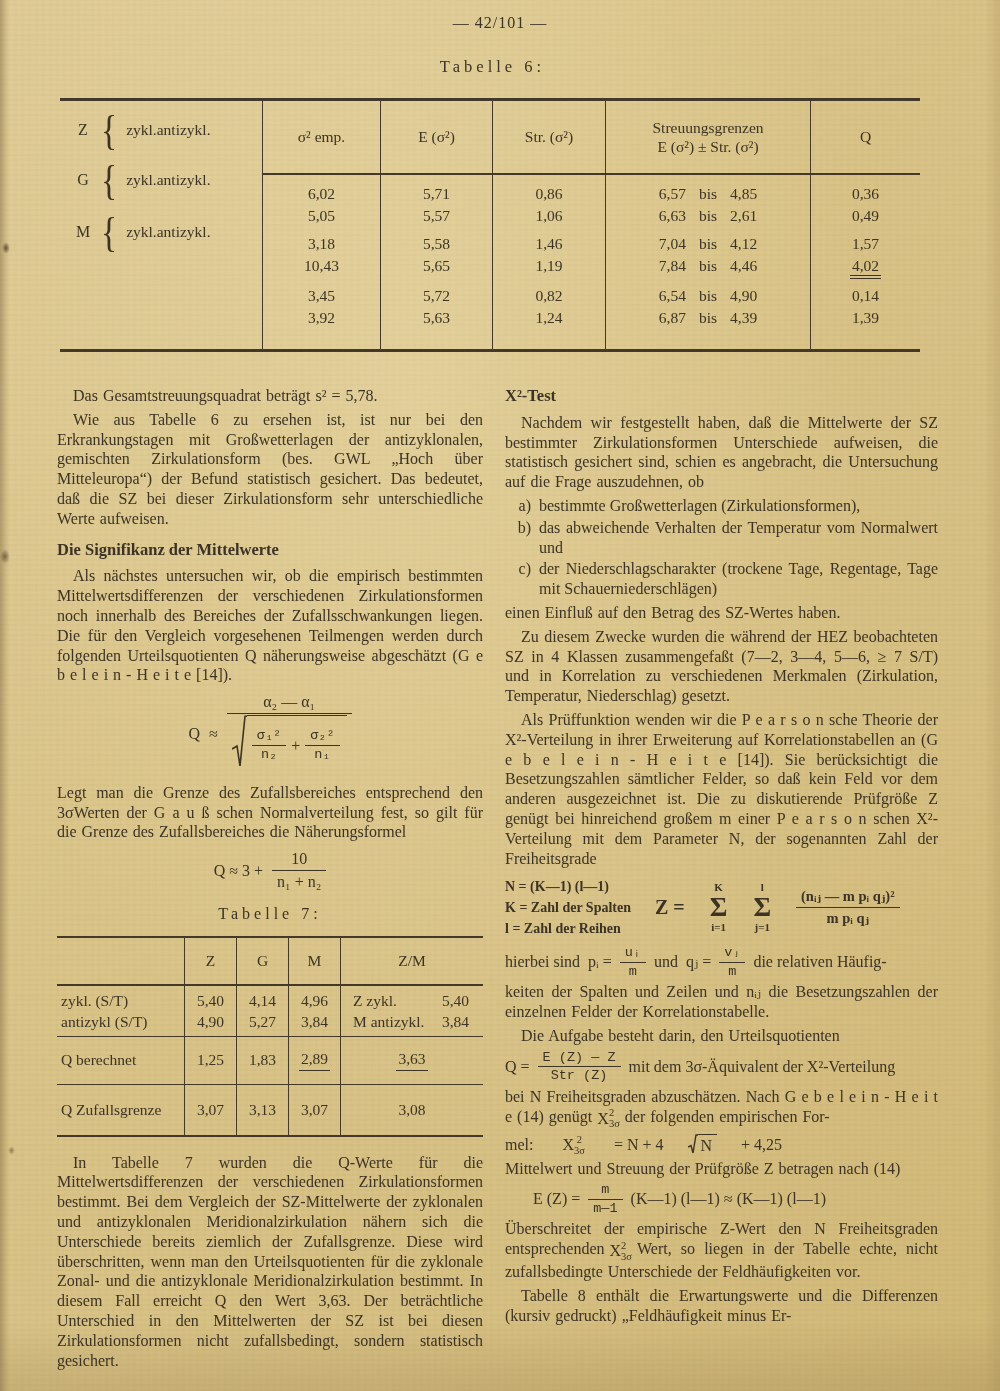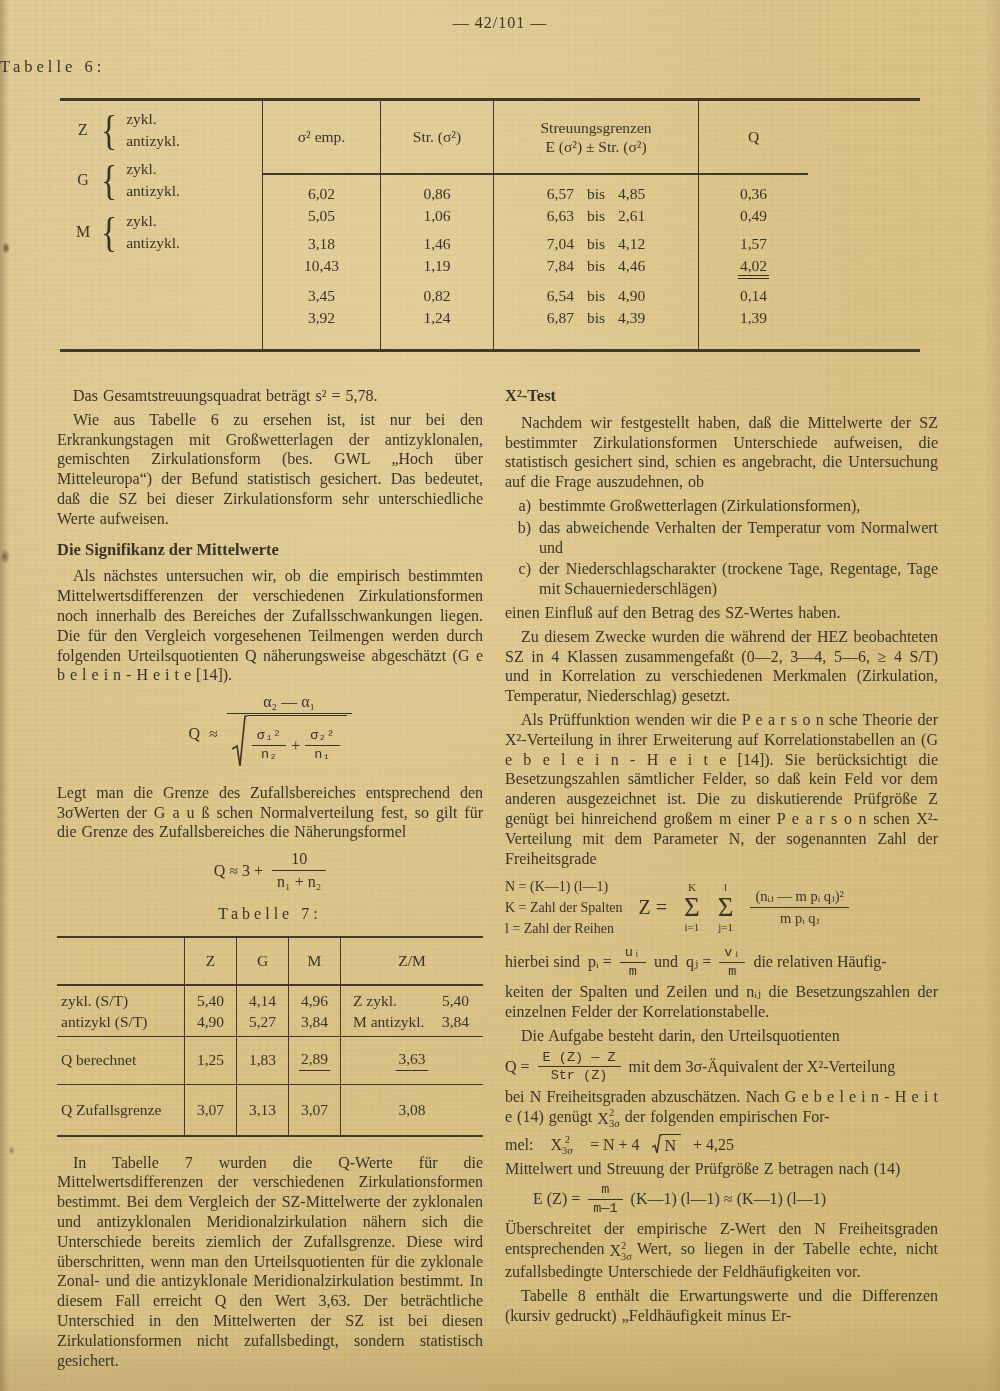--- a/index.html
+++ b/index.html
@@ -20,40 +20,40 @@
     background:linear-gradient(to left,rgba(140,112,66,.18),rgba(140,112,66,0));}
   .edge-bottom{position:absolute;left:0;bottom:0;width:100%;height:70px;pointer-events:none;
     background:linear-gradient(to top,rgba(138,110,62,.22),rgba(138,110,62,0));}
   .speck{position:absolute;border-radius:50%;pointer-events:none;}
   .speck.s1{left:2px;top:242px;width:8px;height:12px;background:radial-gradient(rgba(58,45,26,.75),rgba(58,45,26,0) 70%);}
   .speck.s2{left:0;top:549px;width:10px;height:15px;background:radial-gradient(rgba(64,50,30,.6),rgba(64,50,30,0) 70%);}
   .speck.s3{left:8px;top:1146px;width:7px;height:9px;background:radial-gradient(rgba(70,55,32,.5),rgba(70,55,32,0) 70%);}
 
   .pageno{position:absolute;top:14px;left:0;width:1000px;text-align:center;
     font-size:16px;letter-spacing:1px;}
-  .cap6{position:absolute;top:57px;left:0;width:985px;
+  .cap6{position:absolute;top:57px;left:0;width:985px;text-align:center;
     font-size:16.5px;letter-spacing:4px;}
 
   
   .t6{position:absolute;left:60px;top:98px;width:860px;display:flex;
     border-top:3px solid #42392a;border-bottom:3px solid #42392a;font-size:15.5px;}
   .t6col{box-sizing:border-box;}
   .t6col+ .t6col{border-left:1.5px solid #42392a;}
   .t6c1{width:202px;} .t6c2{width:118px;} .t6c3{width:112px;}
   .t6c4{width:113px;} .t6c5{width:205px;} .t6c6{width:110px;}
   .t6h{height:72px;border-bottom:2px solid #42392a;display:flex;flex-direction:column;
     align-items:center;justify-content:center;line-height:1.25;text-align:center;}
   .t6body{position:relative;height:174px;}
   .t6cell{position:absolute;left:0;width:100%;height:22px;line-height:22px;text-align:center;}
   .r1{top:8px;} .r2{top:30px;} .r3{top:58px;} .r4{top:80px;} .r5{top:110px;} .r6{top:132px;}
   .t6group{position:absolute;left:14px;height:46px;display:flex;align-items:center;gap:7px;}
   .g1{top:6px;} .g2{top:56px;} .g3{top:108px;}
   .gletter{width:18px;text-align:center;font-size:16px;}
   .gbrace{font-size:42px;font-weight:400;line-height:44px;transform:scaleX(.8);}
-  .gforms{display:flex;flex-direction:column;line-height:22px;}
+  .gforms{display:flex;line-height:22px;}
   .range{display:flex;justify-content:center;gap:13px;}
   .dul{position:relative;border-bottom:1.2px solid #3b3325;padding:0 2px 1px;}
   .dul::after{content:"";position:absolute;left:0;right:0;bottom:-4px;border-bottom:1.2px solid #3b3325;}
 
   
   .cols{position:absolute;left:57px;top:386px;width:881px;display:flex;gap:22px;}
   .col{font-size:16px;line-height:19.8px;}
   .col.leftc{width:426px;}
   .col.rightc{width:433px;}
   .p{margin:0 0 4px;text-align:justify;word-spacing:1px;}
@@ -69,33 +69,33 @@
   .frac .fn{border-bottom:1.4px solid #3b3325;padding:0 5px 1px;display:block;}
   .frac .fd{padding:1px 5px 0;display:block;}
   .frac-sm{font-size:13.5px;line-height:1.15;font-family:Liberation Mono, monospace;}
   .sqrt{display:inline-flex;align-items:stretch;}
   .sqrt svg{flex:0 0 auto;align-self:stretch;}
   .rc{border-top:1.6px solid #3b3325;padding:4px 7px 0 5px;display:inline-flex;align-items:center;gap:5px;}
   .rc-sm{border-top:1.4px solid #3b3325;padding:1px 5px 0 3px;}
   .sum{display:inline-flex;flex-direction:column;align-items:center;line-height:1;margin:0 1px;}
   .sum .ss{font-size:27px;}
   .sum .sl{font-size:11px;padding:1px 0;}
-  .zrow{display:flex;align-items:center;gap:16px;margin:8px 0 6px;}
+  .zrow{display:flex;align-items:center;gap:24px;margin:8px 0 6px;font-weight:bold;}
   .zdefs{font-size:14px;line-height:1.5;white-space:nowrap;}
   .zlhs{font-size:20px;}
   .zfrac{font-size:14.5px;}
   .xss{display:inline-flex;align-items:center;margin:0 5px;vertical-align:-2px;}
   .xss .xb{font-size:16px;}
   .xss .xst{display:inline-flex;flex-direction:column;font-size:10.5px;line-height:1.05;}
   .list{margin:2px 0 4px;}
   .li{display:flex;margin:0 0 2px;}
   .li .marker{flex:0 0 26px;text-align:right;padding-right:8px;}
   .li .litext{flex:1;text-align:justify;}
   .sul{border-bottom:1.8px solid #3b3325;padding:0 2px 2px;}
-  .mel{margin-left:0;gap:12px;text-align:center;}
+  .mel{margin-left:0;gap:24px;text-align:center;}
   .ezline{margin-left:28px;}
   .strline{margin-left:28px;margin-top:2px;}
 
   
   .cap7{text-align:center;letter-spacing:4px;font-size:16px;margin:12px 0 12px;}
   .t7{border-top:2.5px solid #42392a;border-bottom:2.5px solid #42392a;width:426px;font-size:15.5px;}
   .t7row{display:flex;}
   .t7c{box-sizing:border-box;display:flex;align-items:center;justify-content:center;text-align:center;}
   .t7c+ .t7c{border-left:1.5px solid #42392a;}
   .t7l{width:127px;justify-content:flex-start;padding-left:4px;text-align:left;}
@@ -154,20 +154,31 @@
   </div>
   <div class="t6col t6c2">
     <div class="t6h">σ² emp.</div>
     <div class="t6body">
       <div class="t6cell r1">6,02</div>
       <div class="t6cell r2">5,05</div>
       <div class="t6cell r3">3,18</div>
       <div class="t6cell r4">10,43</div>
       <div class="t6cell r5">3,45</div>
       <div class="t6cell r6">3,92</div>
+    </div>
+  </div>
+  <div class="t6col t6c3">
+    <div class="t6h">E (σ²)</div>
+    <div class="t6body">
+      <div class="t6cell r1">5,71</div>
+      <div class="t6cell r2">5,57</div>
+      <div class="t6cell r3">5,58</div>
+      <div class="t6cell r4">5,65</div>
+      <div class="t6cell r5">5,72</div>
+      <div class="t6cell r6">5,63</div>
     </div>
   </div>
   <div class="t6col t6c4">
     <div class="t6h">Str. (σ²)</div>
     <div class="t6body">
       <div class="t6cell r1">0,86</div>
       <div class="t6cell r2">1,06</div>
       <div class="t6cell r3">1,46</div>
       <div class="t6cell r4">1,19</div>
       <div class="t6cell r5">0,82</div>
@@ -353,21 +364,21 @@
         <span class="marker">b)</span>
         <span class="litext">das abweichende Verhalten der Temperatur vom Normalwert und</span>
       </div>
       <div class="li">
         <span class="marker">c)</span>
         <span class="litext">der Niederschlagscharakter (trockene Tage, Regentage, Tage mit Schauerniederschlägen)</span>
       </div>
     </div>
 
     <p class="p">einen Einfluß auf den Betrag des SZ-Wertes haben.</p>
-    <p class="p ind">Zu diesem Zwecke wurden die während der HEZ beobachteten SZ in 4 Klassen zusammengefaßt (0—2, 3—4, 5—6, ≥ 4 S/T) und in Korrelation zu verschiedenen Merkmalen (Zirkulation, Temperatur, Niederschlag) gesetzt.</p>
+    <p class="p ind">Zu diesem Zwecke wurden die während der HEZ beobachteten SZ in 4 Klassen zusammengefaßt (7—2, 3—4, 5—6, ≥ 7 S/T) und in Korrelation zu verschiedenen Merkmalen (Zirkulation, Temperatur, Niederschlag) gesetzt.</p>
     <p class="p ind">Als Prüffunktion wenden wir die P e a r s o n sche Theorie der X²-Verteilung in ihrer Erweiterung auf Korrelationstabellen an (G e b e l e i n - H e i t e [14]). Sie berücksichtigt die Besetzungszahlen sämtlicher Felder, so daß kein Feld vor dem anderen ausgezeichnet ist. Die zu diskutierende Prüfgröße Z genügt bei hinreichend großem m einer P e a r s o n schen X²-Verteilung mit dem Parameter N, der sogenannten Zahl der Freiheitsgrade</p>
 
     <div class="zrow">
       <div class="zdefs">
         <div>N = (K—1) (l—1)</div>
         <div>K = Zahl der Spalten</div>
         <div>l = Zahl der Reihen</div>
       </div>
       <span class="zlhs">Z =</span>
       <span class="sum">

